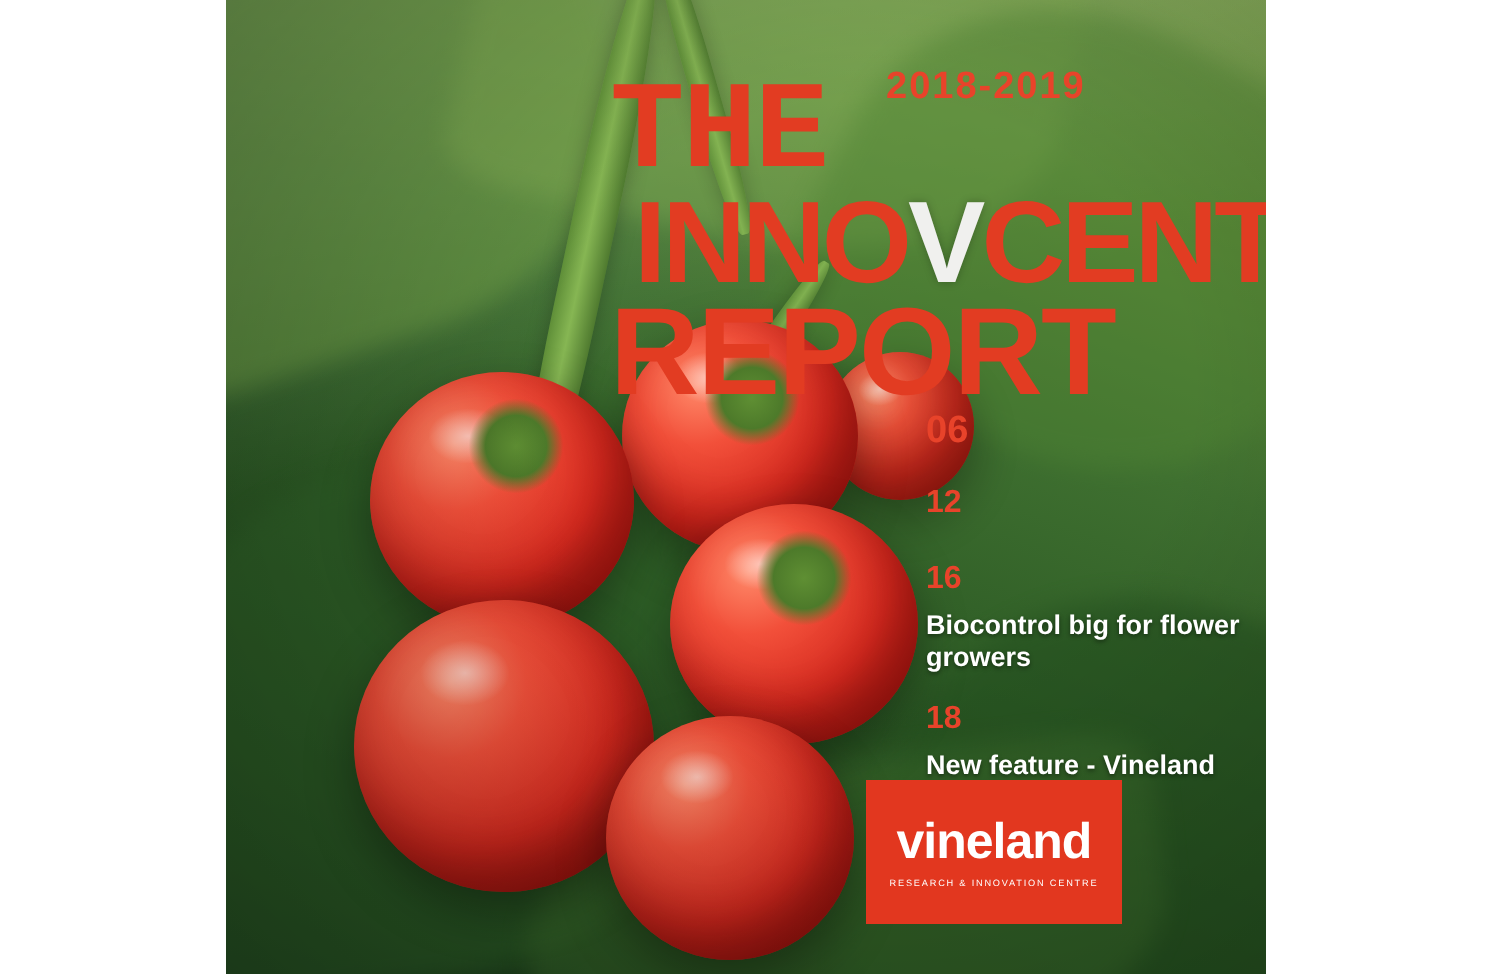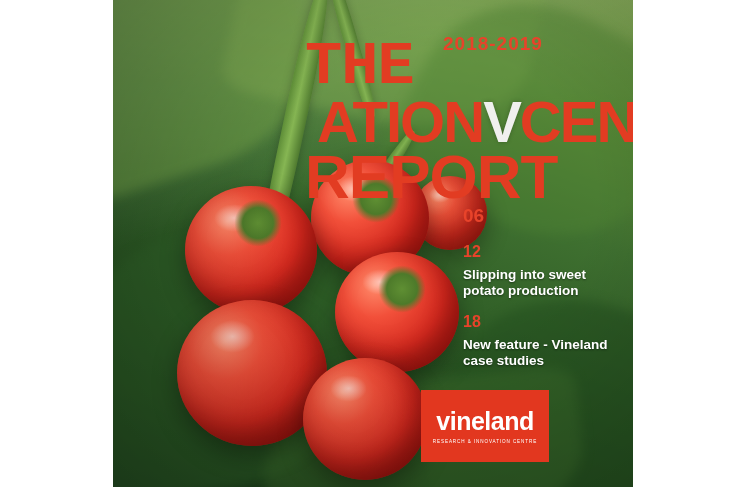--- a/index.html
+++ b/index.html
@@ -165,21 +165,21 @@
     font-size: 13.5px;
     line-height: 1.18;
     text-shadow: 0 1px 2px rgba(0,0,0,0.45);
   }
   .toc-item.feature .toc-num { font-size: 19px; }
   .toc-item.feature .toc-text { font-size: 20px; line-height: 1.1; }
 
   
   .logo-box {
     position: absolute;
-    left: 308px;
+    left: 320px;
     top: 390px;
     width: 128px;
     height: 72px;
     background: #e2371f;
     display: flex;
     flex-direction: column;
     align-items: center;
     justify-content: center;
   }
   .logo-word {
@@ -226,31 +226,34 @@
     <div class="calyx c1"></div>
     <div class="calyx c2"></div>
     <div class="calyx c3"></div>
 
     <div class="vignette"></div>
 
     <div class="year">2018-2019</div>
 
     <div class="title-block">
       <span class="title-line t-the">THE</span>
-      <span class="title-line t-innovation"><span>ATION</span><span class="v-letter">V</span><span>CENTRE</span></span>
+      <span class="title-line t-innovation"><span>INNO</span><span class="v-letter">V</span><span>CENTRE</span></span>
       <span class="title-line t-report">REPORT</span>
     </div>
 
     <div class="contents">
       <div class="toc-item feature">
         <span class="toc-num">06</span>
       </div>
       <div class="toc-item">
         <span class="toc-num">12</span>
-        <span class="toc-text">Slipping into sweet potato production</span>
+      </div>
+      <div class="toc-item">
+        <span class="toc-num">16</span>
+        <span class="toc-text">Biocontrol big for flower growers</span>
       </div>
       <div class="toc-item">
         <span class="toc-num">18</span>
         <span class="toc-text">New feature - Vineland case studies</span>
       </div>
     </div>
 
     <div class="logo-box">
       <div class="logo-word">vineland</div>
       <div class="logo-sub">RESEARCH &amp; INNOVATION CENTRE</div>

